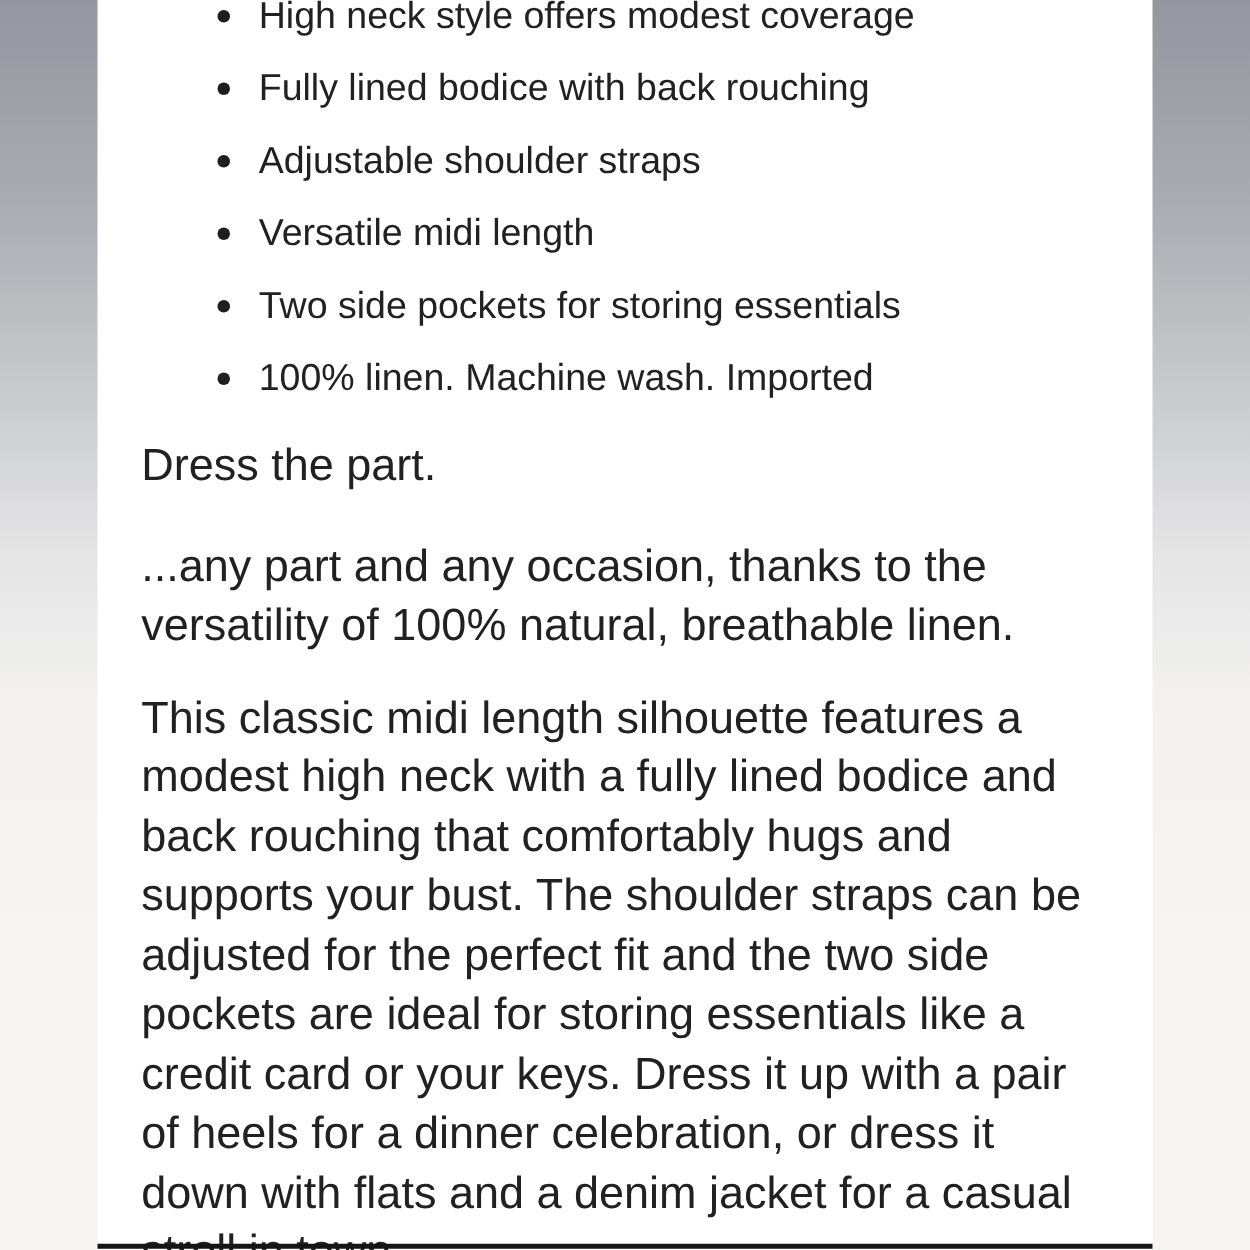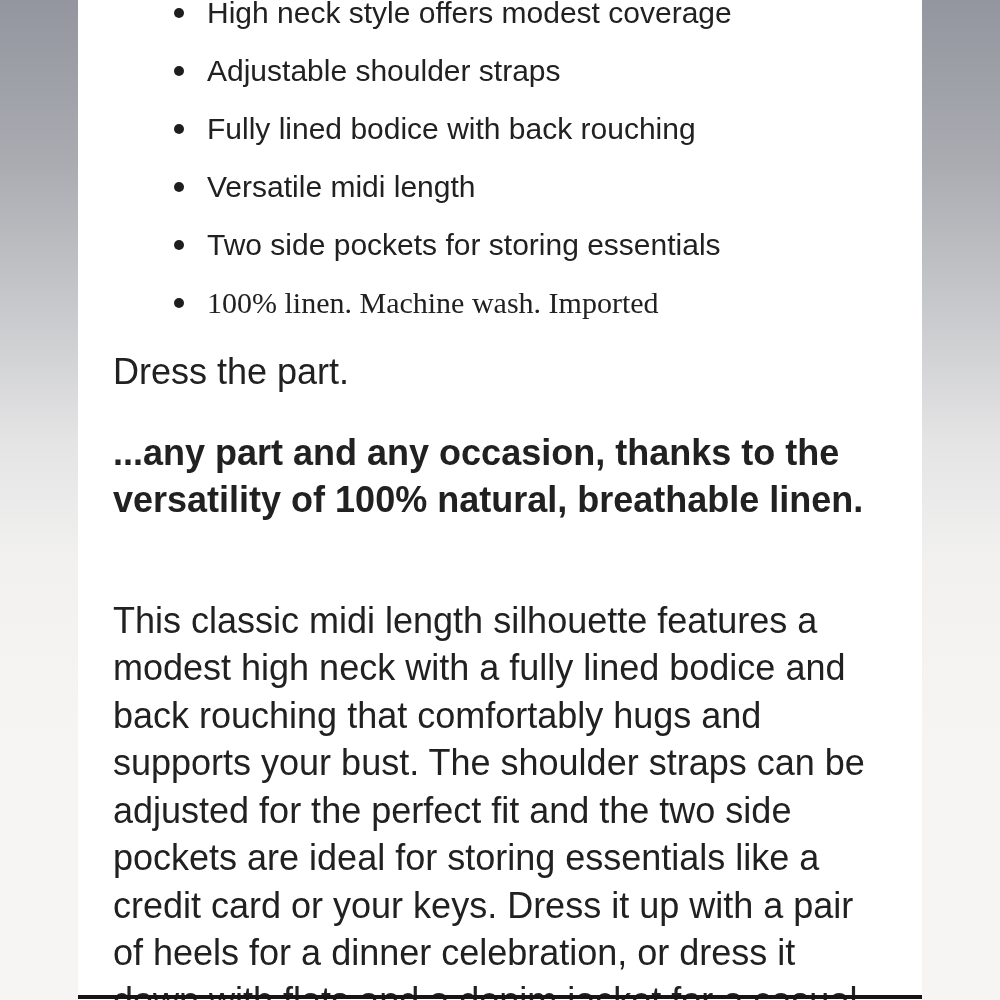--- a/index.html
+++ b/index.html
@@ -40,37 +40,37 @@
     margin: -6px 0 0 0;
     padding: 0 0 0 94px;
   }
   ul.feature-list li {
     position: relative;
     font-size: 30px;
     line-height: 38px;
     margin-bottom: 20px;
     white-space: nowrap;
   }
-  ul.feature-list li:last-child { margin-bottom: 0; font-family: Liberation Serif, serif; }
+  ul.feature-list li:last-child { margin-bottom: 0; }
   .bullet {
     position: absolute;
     left: -33px;
     top: 14px;
     width: 10px;
     height: 10px;
     border-radius: 50%;
     background: #1e1e1e;
   }
   .paragraphs { margin-top: 26px; }
   .paragraphs p {
     margin: 0 0 33px 0;
     font-size: 36px;
     line-height: 47.5px;
   }
-  .paragraphs p.gap-below { margin-bottom: 73px; font-weight: bold; }
+  .paragraphs p.gap-below { margin-bottom: 26px; }
   .bottom-divider {
     position: absolute;
     left: 0;
     right: 0;
     bottom: 1px;
     height: 4px;
     background: #151515;
   }
 </style>
 </head>
@@ -79,25 +79,25 @@
 <div class="content-panel">
   <div class="text-area">
 
     <ul class="feature-list">
       <li>
         <span class="bullet"></span>
         <span>High neck style offers modest coverage</span>
       </li>
       <li>
         <span class="bullet"></span>
-        <span>Adjustable shoulder straps</span>
+        <span>Fully lined bodice with back rouching</span>
       </li>
       <li>
         <span class="bullet"></span>
-        <span>Fully lined bodice with back rouching</span>
+        <span>Adjustable shoulder straps</span>
       </li>
       <li>
         <span class="bullet"></span>
         <span>Versatile midi length</span>
       </li>
       <li>
         <span class="bullet"></span>
         <span>Two side pockets for storing essentials</span>
       </li>
       <li>

